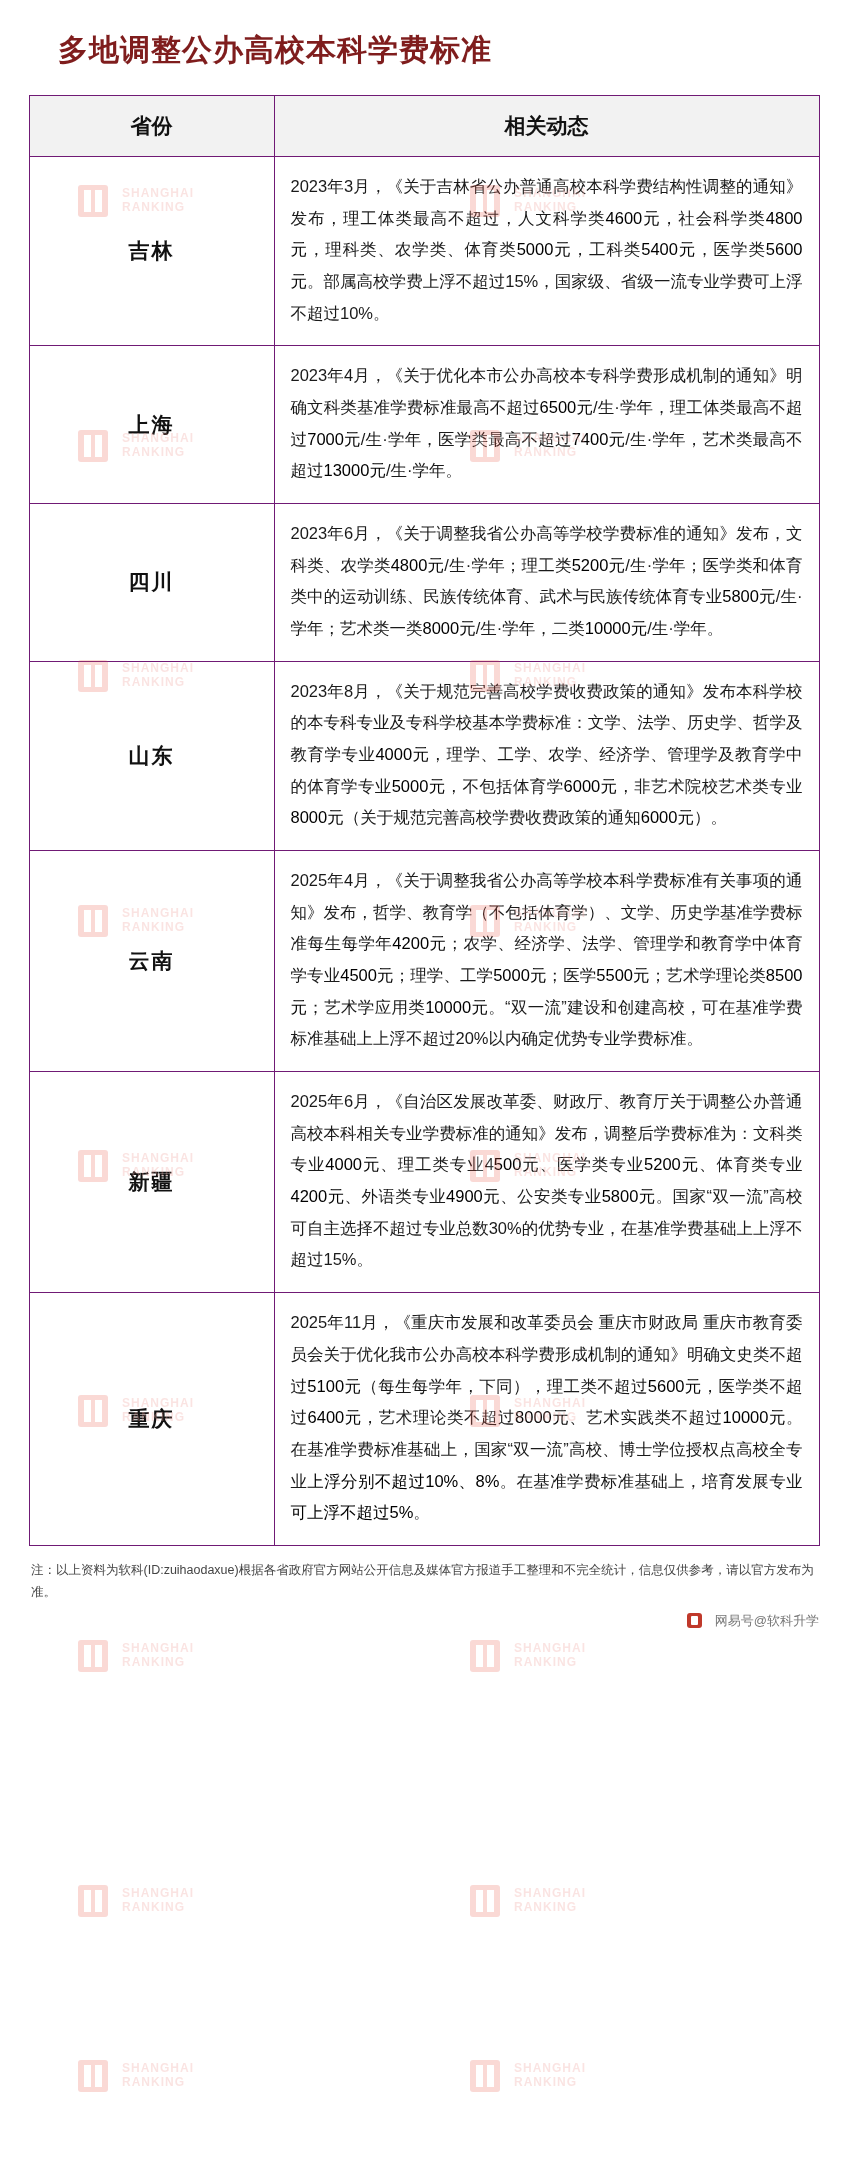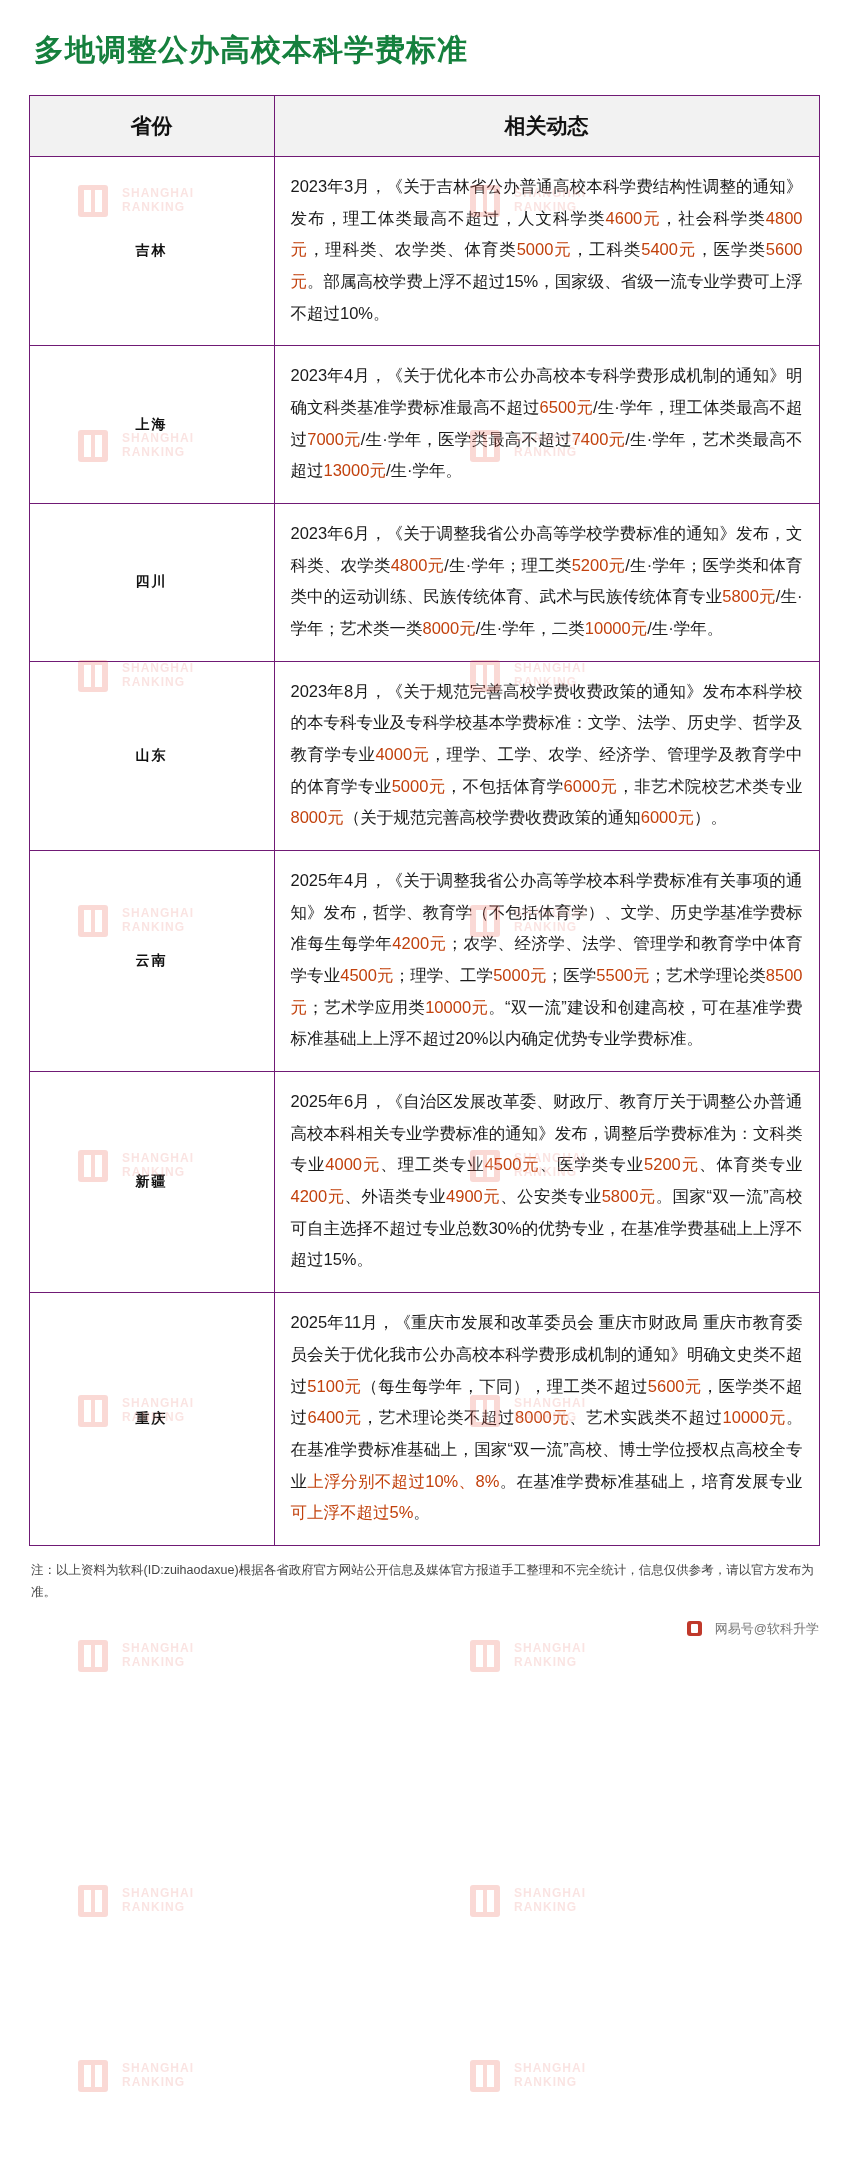--- a/index.html
+++ b/index.html
@@ -19,22 +19,23 @@
     min-height: 2174px;
     background: #ffffff;
     padding: 0;
     position: relative;
     overflow: hidden;
   }
   .title {
     font-size: 30px;
     font-weight: bold;
     letter-spacing: 1px;
-    color: #15803d;
+    color: #7f1d1d;
     padding: 30px 0 24px 34px;
+    margin-left: 24px;
   }
   table.main {
     width: 790px;
     margin: 0 auto;
     border-collapse: collapse;
     table-layout: fixed;
   }
   table.main th, table.main td {
     border: 1px solid #701a75;
     vertical-align: middle;
@@ -44,36 +45,36 @@
     font-size: 21px;
     font-weight: bold;
     padding: 16px 0;
     text-align: center;
     color: #111;
   }
   col.c1 { width: 245px; }
   col.c2 { width: 545px; }
   td.province {
     text-align: center;
-    font-size: 14px;
+    font-size: 21px;
     font-weight: bold;
     color: #111;
     letter-spacing: 2px;
   }
   td.detail {
     padding: 14px 16px 16px 16px;
     font-size: 16.5px;
     line-height: 1.92;
     text-align: justify;
     color: #1a1a1a;
   }
-  .hl { color: #c2410c; }
+  .hl { color: #000000; }
   .note {
     width: 790px;
-    margin: 14px auto 16px auto;
+    margin: 14px auto 8px auto;
     font-size: 12.5px;
     line-height: 1.75;
     color: #444;
     padding-left: 2px;
   }
   .footer {
     width: 790px;
     margin: 6px auto 0 auto;
     position: relative;
     height: 40px;

